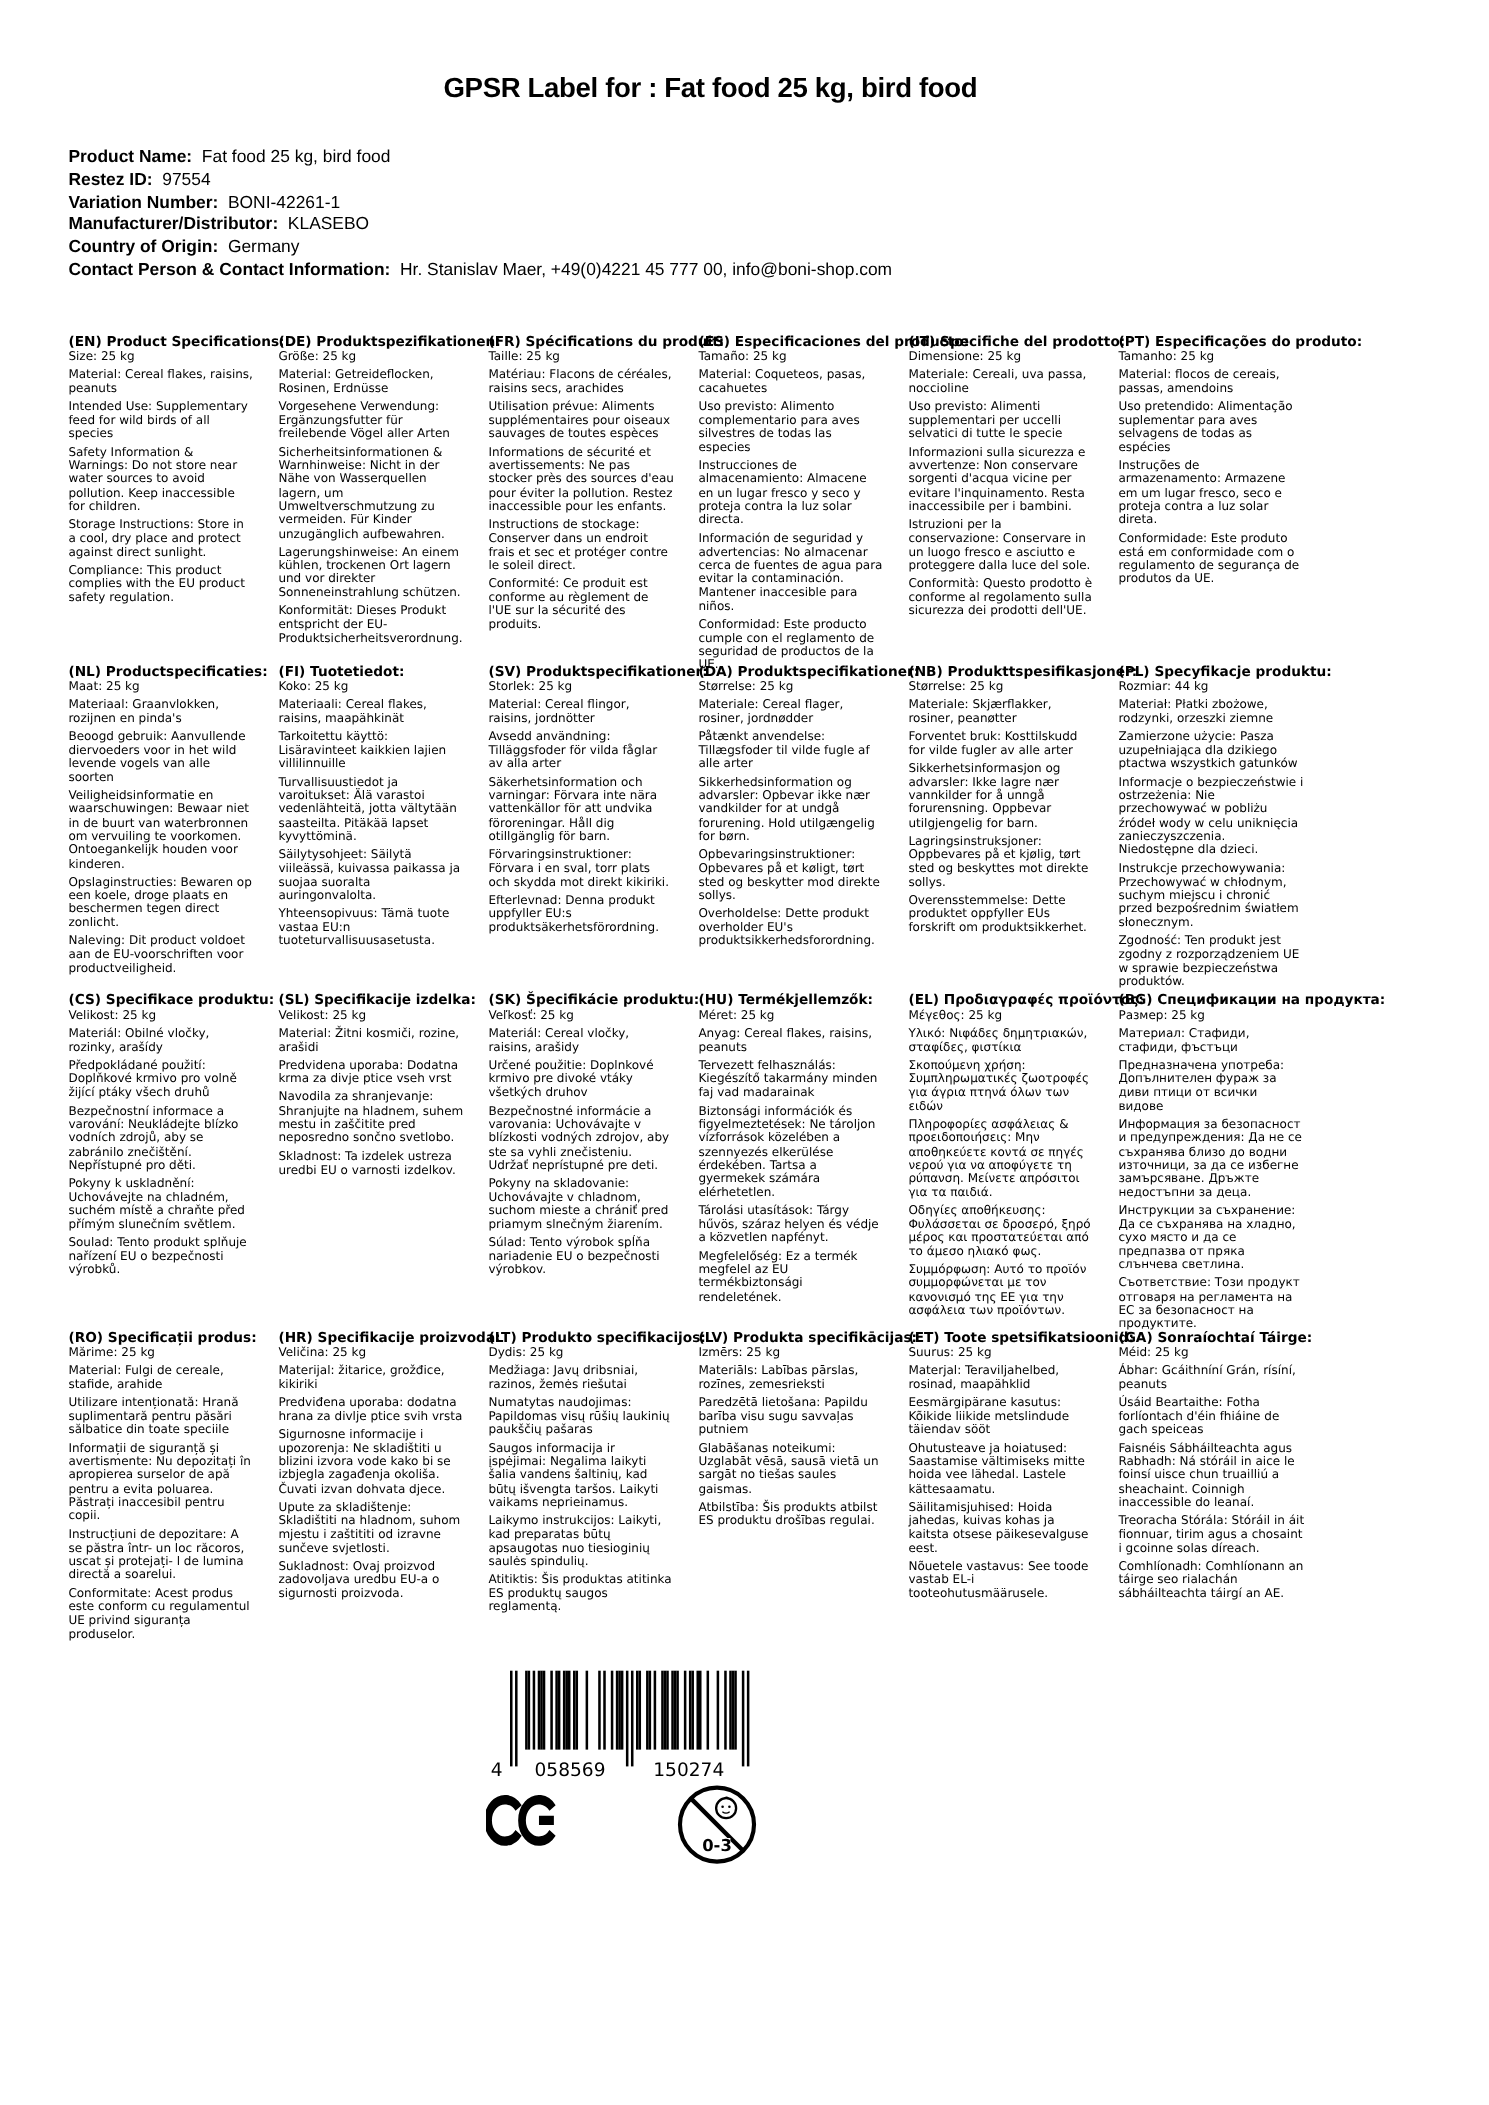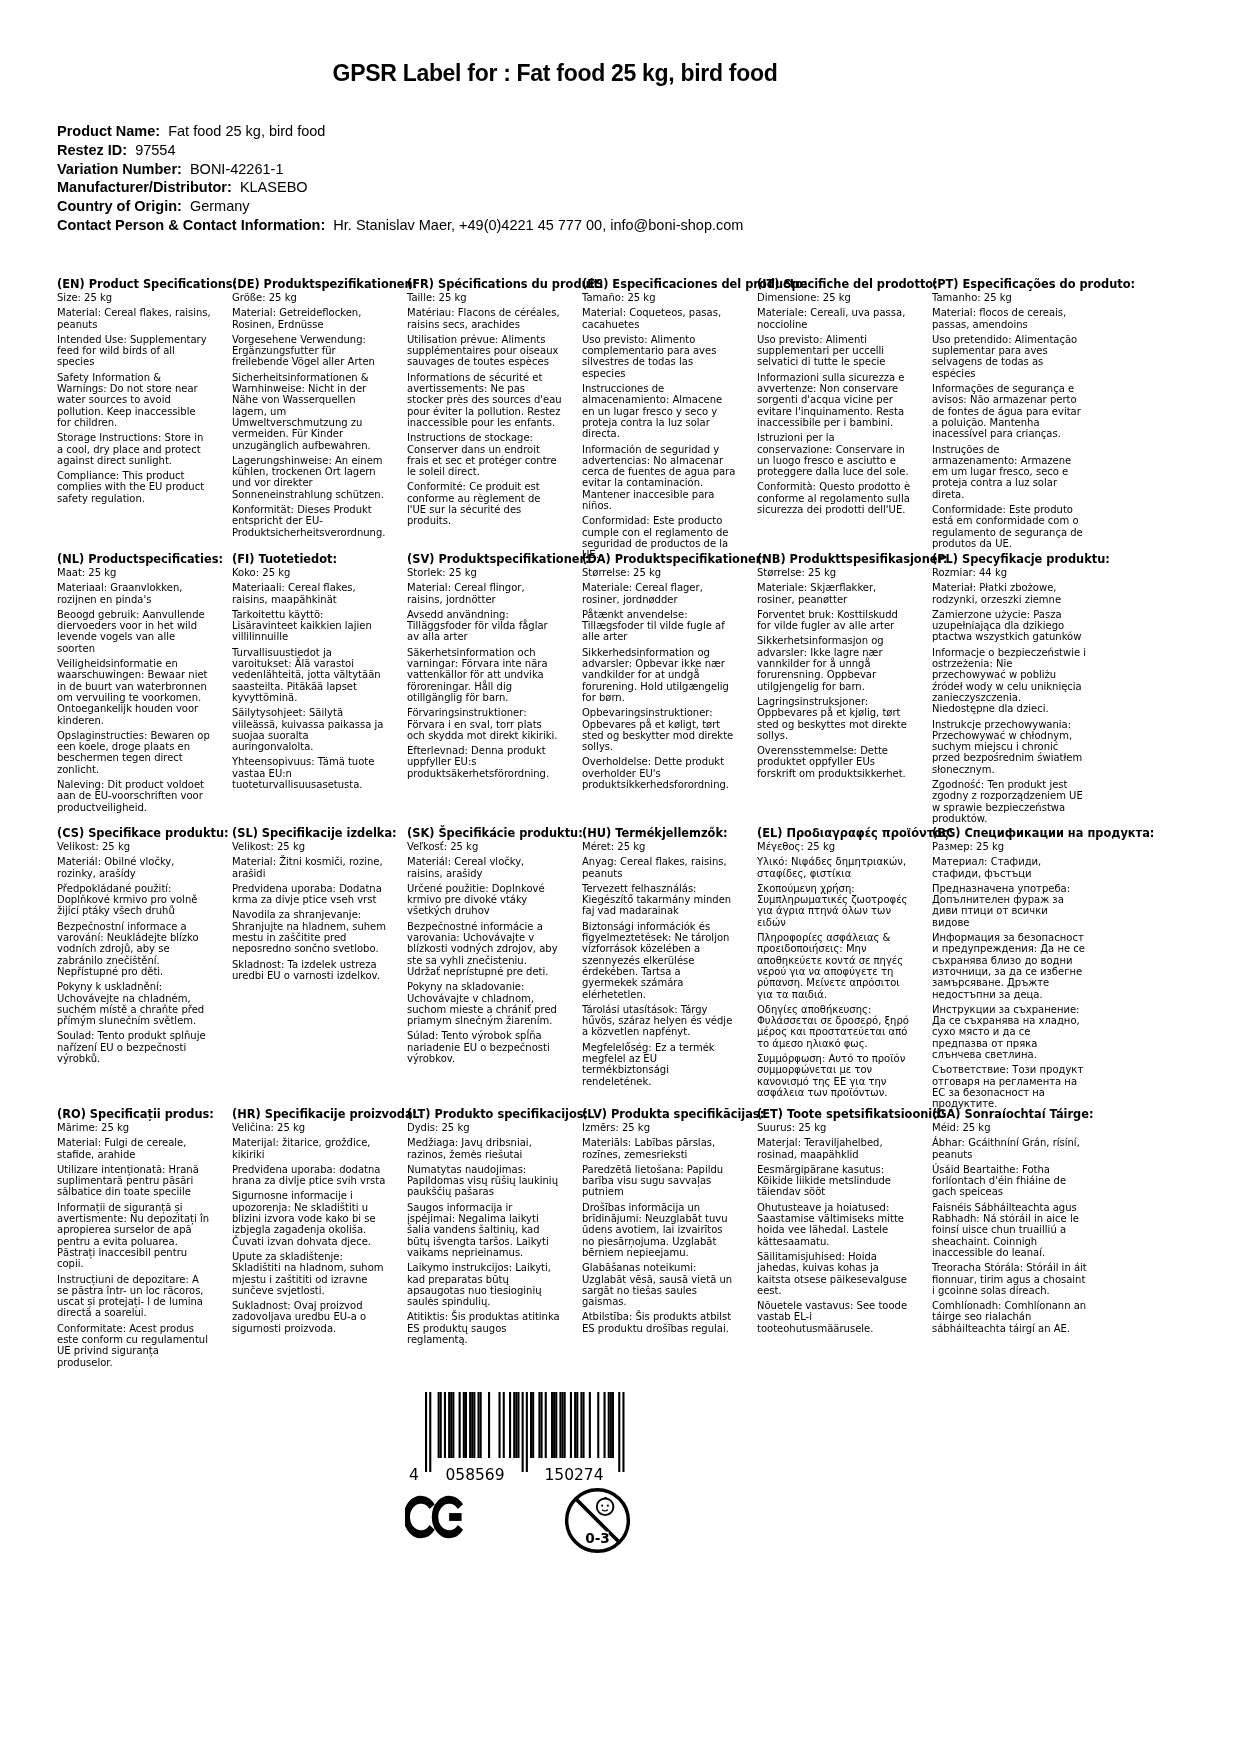--- a/index.html
+++ b/index.html
@@ -4,20 +4,21 @@
 <style>
   html,body{margin:0;padding:0;}
   body{
     width:1241px;height:1754px;position:relative;background:#ffffff;color:#000;
     font-family:"DejaVu Sans",sans-serif;
   }
   .page-title{
     position:absolute;top:60px;left:0;width:1110px;text-align:center;
     font-family:"Liberation Sans",sans-serif;font-weight:bold;font-size:23px;
     letter-spacing:-0.3px;
+    padding-left:37px;
   }
   .product-info{
     position:absolute;top:122px;left:57px;
     font-family:"Liberation Sans",sans-serif;font-size:14.5px;line-height:18.8px;
   }
   .info-line .info-label{font-weight:bold;}
   .info-line .info-value{font-weight:normal;text-align:center;}
   .spec-grid{
     position:absolute;top:278px;left:57px;width:1060px;
     display:grid;grid-template-columns:repeat(6,175px);
@@ -92,21 +93,20 @@
       <p>Uso previsto: Alimenti supplementari per uccelli selvatici di tutte le specie</p>
       <p>Informazioni sulla sicurezza e avvertenze: Non conservare sorgenti d'acqua vicine per evitare l'inquinamento. Resta inaccessibile per i bambini.</p>
       <p>Istruzioni per la conservazione: Conservare in un luogo fresco e asciutto e proteggere dalla luce del sole.</p>
       <p>Conformità: Questo prodotto è conforme al regolamento sulla sicurezza dei prodotti dell'UE.</p>
     </div>
     <div class="cell">
       <h3>(PT) Especificações do produto:</h3>
       <p>Tamanho: 25 kg</p>
       <p>Material: flocos de cereais, passas, amendoins</p>
       <p>Uso pretendido: Alimentação suplementar para aves selvagens de todas as espécies</p>
-      <p>Informações de segurança e avisos: Não armazenar perto de fontes de água para evitar a poluição. Mantenha inacessível para crianças.</p>
       <p>Instruções de armazenamento: Armazene em um lugar fresco, seco e proteja contra a luz solar direta.</p>
       <p>Conformidade: Este produto está em conformidade com o regulamento de segurança de produtos da UE.</p>
     </div>
     <div class="cell">
       <h3>(NL) Productspecificaties:</h3>
       <p>Maat: 25 kg</p>
       <p>Materiaal: Graanvlokken, rozijnen en pinda's</p>
       <p>Beoogd gebruik: Aanvullende diervoeders voor in het wild levende vogels van alle soorten</p>
       <p>Veiligheidsinformatie en waarschuwingen: Bewaar niet in de buurt van waterbronnen om vervuiling te voorkomen. Ontoegankelijk houden voor kinderen.</p>
       <p>Opslaginstructies: Bewaren op een koele, droge plaats en beschermen tegen direct zonlicht.</p>
@@ -235,21 +235,20 @@
       <p>Numatytas naudojimas: Papildomas visų rūšių laukinių paukščių pašaras</p>
       <p>Saugos informacija ir įspėjimai: Negalima laikyti šalia vandens šaltinių, kad būtų išvengta taršos. Laikyti vaikams neprieinamus.</p>
       <p>Laikymo instrukcijos: Laikyti, kad preparatas būtų apsaugotas nuo tiesioginių saulės spindulių.</p>
       <p>Atitiktis: Šis produktas atitinka ES produktų saugos reglamentą.</p>
     </div>
     <div class="cell">
       <h3>(LV) Produkta specifikācijas:</h3>
       <p>Izmērs: 25 kg</p>
       <p>Materiāls: Labības pārslas, rozīnes, zemesrieksti</p>
       <p>Paredzētā lietošana: Papildu barība visu sugu savvaļas putniem</p>
-      <p>Drošības informācija un brīdinājumi: Neuzglabāt tuvu ūdens avotiem, lai izvairītos no piesārņojuma. Uzglabāt bērniem nepieejamu.</p>
       <p>Glabāšanas noteikumi: Uzglabāt vēsā, sausā vietā un sargāt no tiešas saules gaismas.</p>
       <p>Atbilstība: Šis produkts atbilst ES produktu drošības regulai.</p>
     </div>
     <div class="cell">
       <h3>(ET) Toote spetsifikatsioonid:</h3>
       <p>Suurus: 25 kg</p>
       <p>Materjal: Teraviljahelbed, rosinad, maapähklid</p>
       <p>Eesmärgipärane kasutus: Kõikide liikide metslindude täiendav sööt</p>
       <p>Ohutusteave ja hoiatused: Saastamise vältimiseks mitte hoida vee lähedal. Lastele kättesaamatu.</p>
       <p>Säilitamisjuhised: Hoida jahedas, kuivas kohas ja kaitsta otsese päikesevalguse eest.</p>

